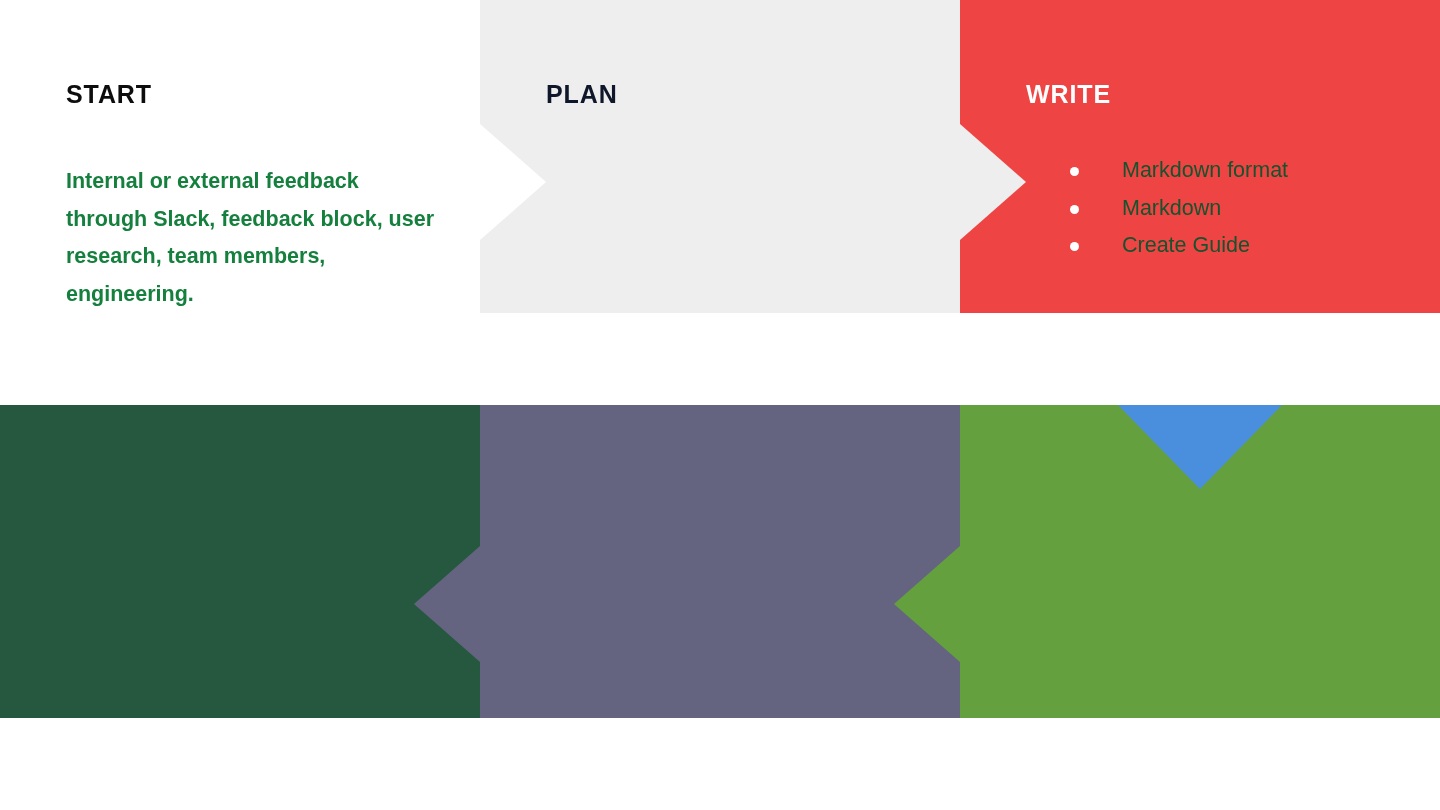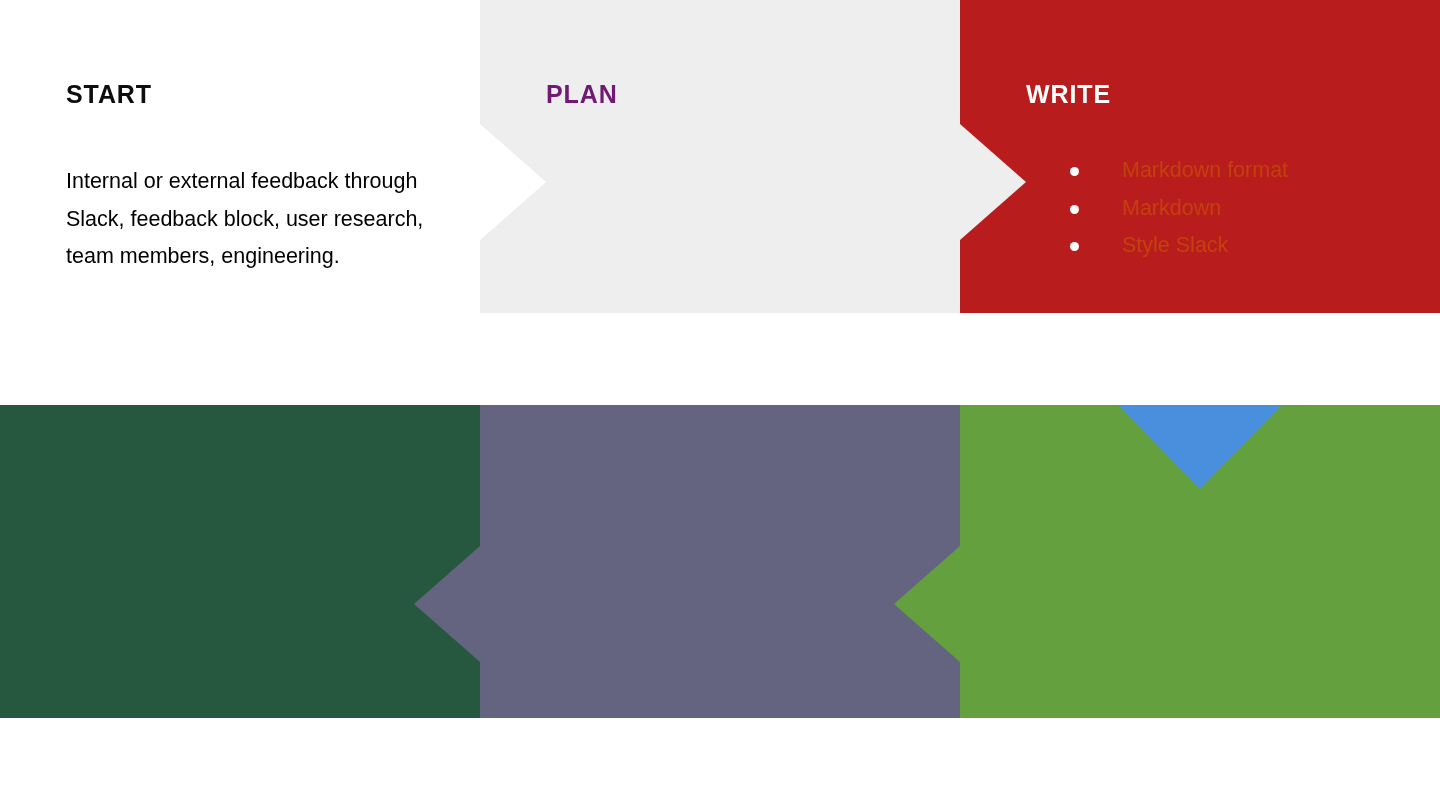--- a/index.html
+++ b/index.html
@@ -29,21 +29,21 @@
   }
 
   .col1 { left:0px;   }
   .col2 { left:480px; }
   .col3 { left:960px; }
   .rowTop { top:0px;   }
   .rowBot { top:405px; }
 
   .p-start   { background:#ffffff; }
   .p-plan    { background:#eeeeee; }
-  .p-write   { background:#b91c1c; }
+  .p-write   { background:#ef4444; }
   .p-publish { background:#25583f; }
   .p-review  { background:#646480; }
   .p-submit  { background:#65a03f; }
 
   
   .heading {
     position:absolute;
     left:66px;
     font-size:25px;
     font-weight:bold;
@@ -57,39 +57,39 @@
     position:absolute;
     left:66px;
     width:372px;
     font-size:21.5px;
     line-height:37.5px;
     font-weight:400;
   }
   .rowTop .body { top:163px; }
 
   .h-dark  { color:#0d0d0d; }
-  .h-gray  { color:#701a75; }
+  .h-gray  { color:#0f172a; }
   .h-white { color:#ffffff; }
 
-  .t-gray  { color:#000000; }
+  .t-gray  { color:#15803d;font-weight:bold; }
 
   
   .bullets {
     position:absolute;
     top:152px;
     left:1066px;
     width:360px;
     list-style:none;
   }
   .bullets li {
     position:relative;
     padding-left:56px;
     font-size:21.5px;
     line-height:37.5px;
-    color:#c2410c;
+    color:#14532d;
     white-space:nowrap;
   }
   .bullets li .dot {
     position:absolute;
     left:4px;
     top:15px;
     width:9px;
     height:9px;
     border-radius:50%;
     background:#ffffff;
@@ -150,21 +150,21 @@
     <li>
       <span class="dot"></span>
       <span>Markdown format</span>
     </li>
     <li>
       <span class="dot"></span>
       <span>Markdown</span>
     </li>
     <li>
       <span class="dot"></span>
-      <span>Style Slack</span>
+      <span>Create Guide</span>
     </li>
   </ul>
 
   <div class="panel rowBot col1 p-publish">
     
     
   </div>
 
   <div class="panel rowBot col2 p-review">
     

